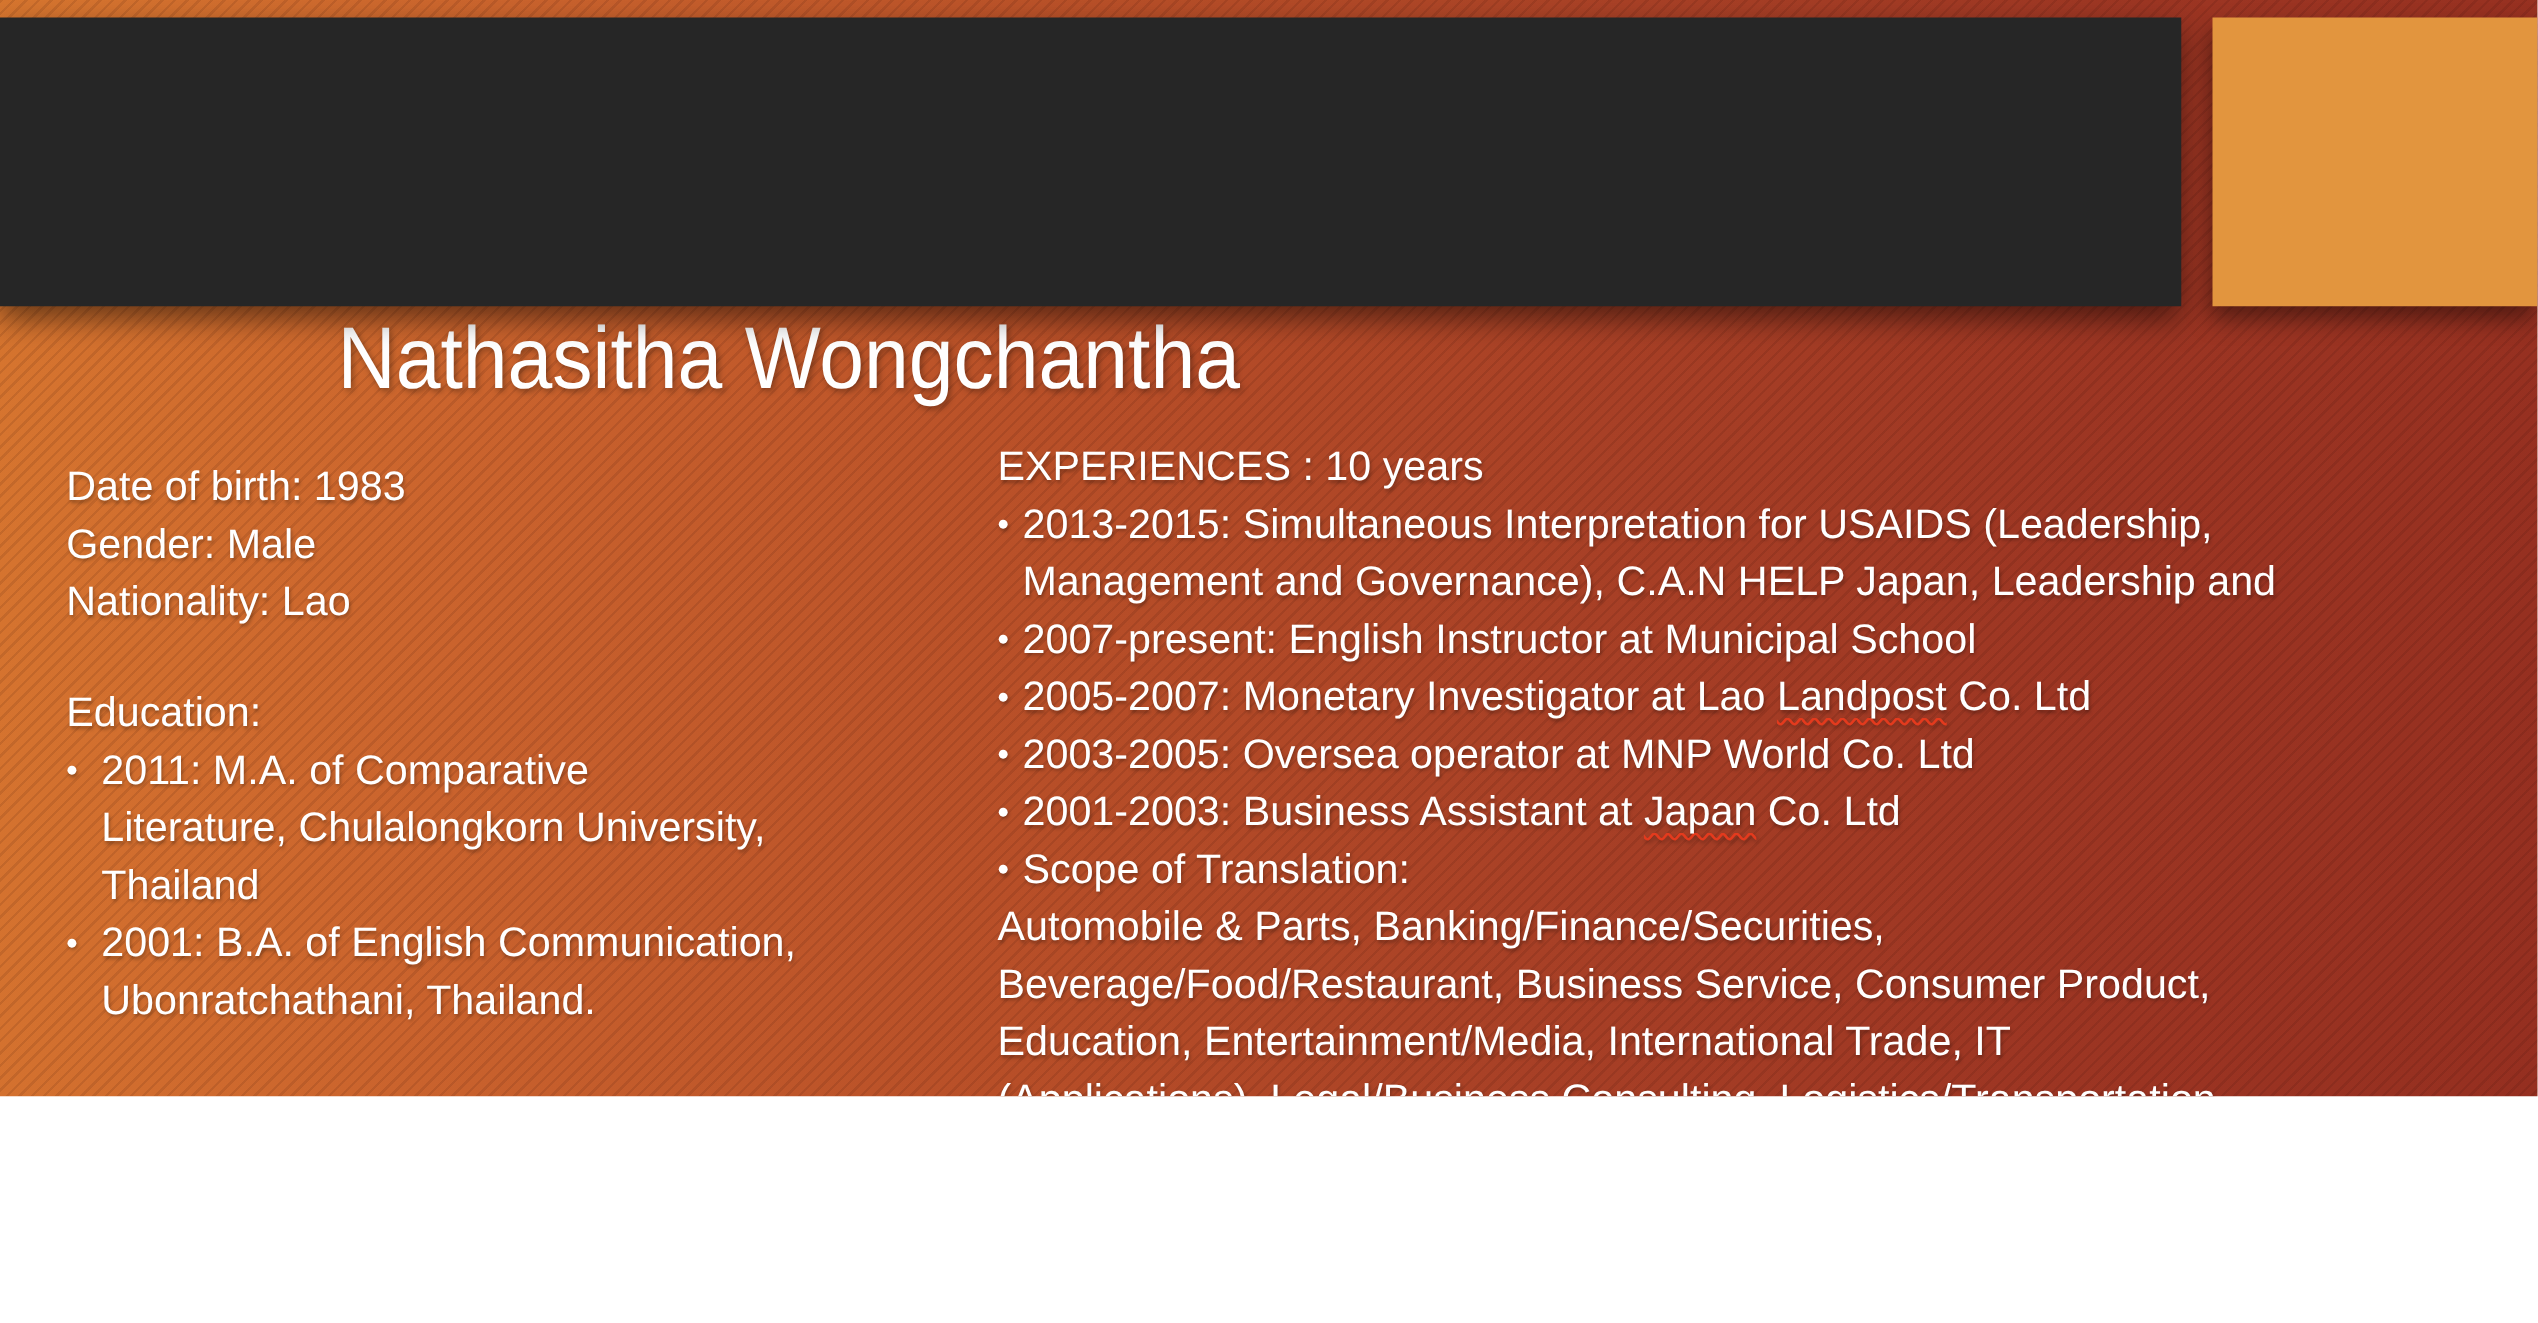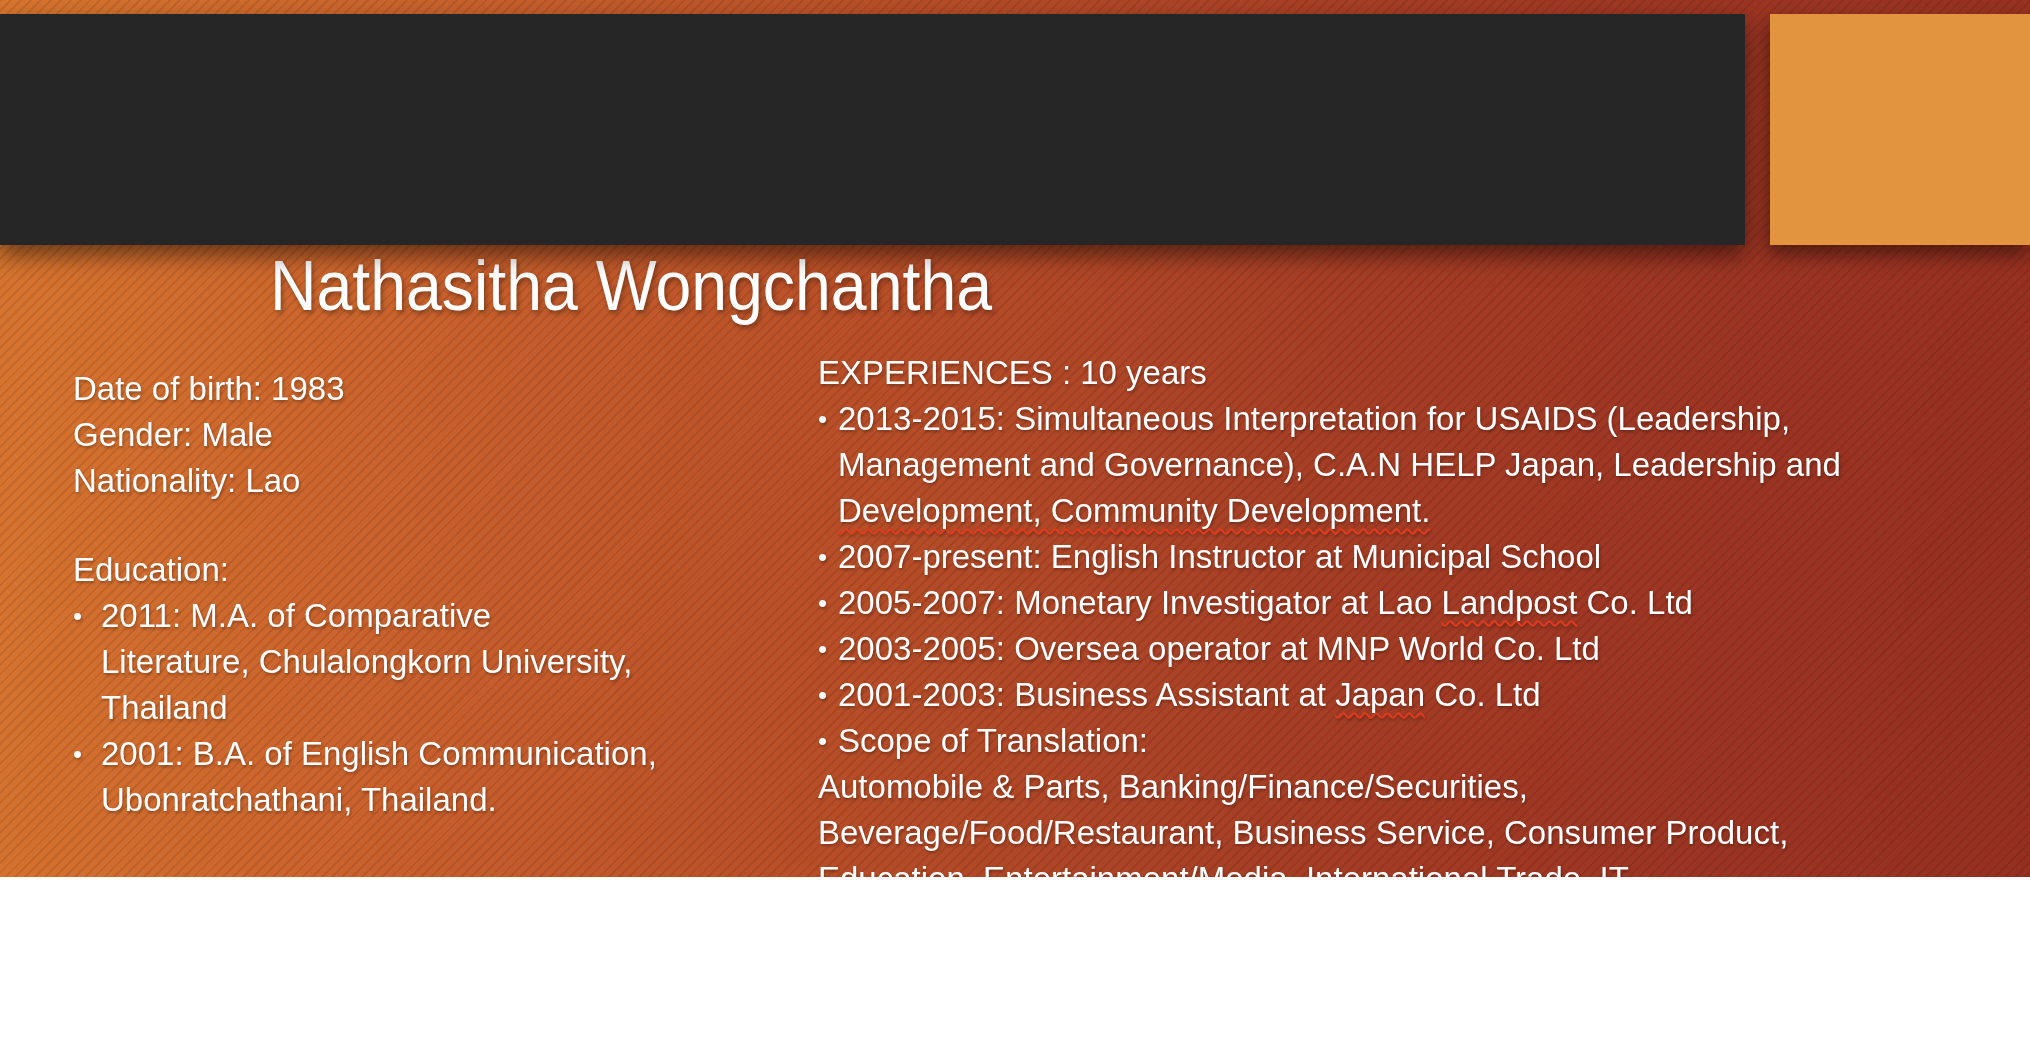--- a/index.html
+++ b/index.html
@@ -33,21 +33,20 @@
   .pname{
     position:absolute;left:270px;top:248px;z-index:1;
     font-size:70px;line-height:1.1;color:var(--txt);white-space:nowrap;
     transform:scaleX(0.92);transform-origin:0 0;
     text-shadow:2px 3px 5px rgba(0,0,0,0.35);
   }
   .col{
     position:absolute;z-index:1;color:var(--txt);
     font-size:33px;line-height:46px;
     text-shadow:1px 2px 3px rgba(0,0,0,0.30);
-    margin-left:20px;
   }
   .leftcol{left:53px;top:366px;width:720px;}
   .rightcol{left:798px;top:350px;width:1230px;}
   .edu-head{margin-top:43px;}
   .line{white-space:pre-wrap;}
   .bullet{display:flex;align-items:flex-start;}
   .dot{flex:0 0 20px;font-size:26px;line-height:46px;}
   .leftcol .dot{flex:0 0 28px;}
   .btext{white-space:pre-wrap;flex:1 1 auto;}
   .scope{white-space:pre-line;}
@@ -94,21 +93,21 @@
       </div>
   </div>
 
   <div class="col rightcol">
     <div>EXPERIENCES : 10 years</div>
     <div>
         <div class="bullet">
           <span class="dot">•</span>
           <span class="btext"><span>2013-2015: Simultaneous Interpretation for USAIDS (Leadership,
 Management and Governance), C.A.N HELP Japan, Leadership and
-</span><span class="wavy">Development, Community Development.</span></span>
+</span></span>
         </div>
         <div class="bullet">
           <span class="dot">•</span>
           <span class="btext"><span>2007-present: English Instructor at Municipal School</span></span>
         </div>
         <div class="bullet">
           <span class="dot">•</span>
           <span class="btext"><span>2005-2007: Monetary Investigator at Lao </span><span class="wavy">Landpost</span><span> Co. Ltd</span></span>
         </div>
         <div class="bullet">

